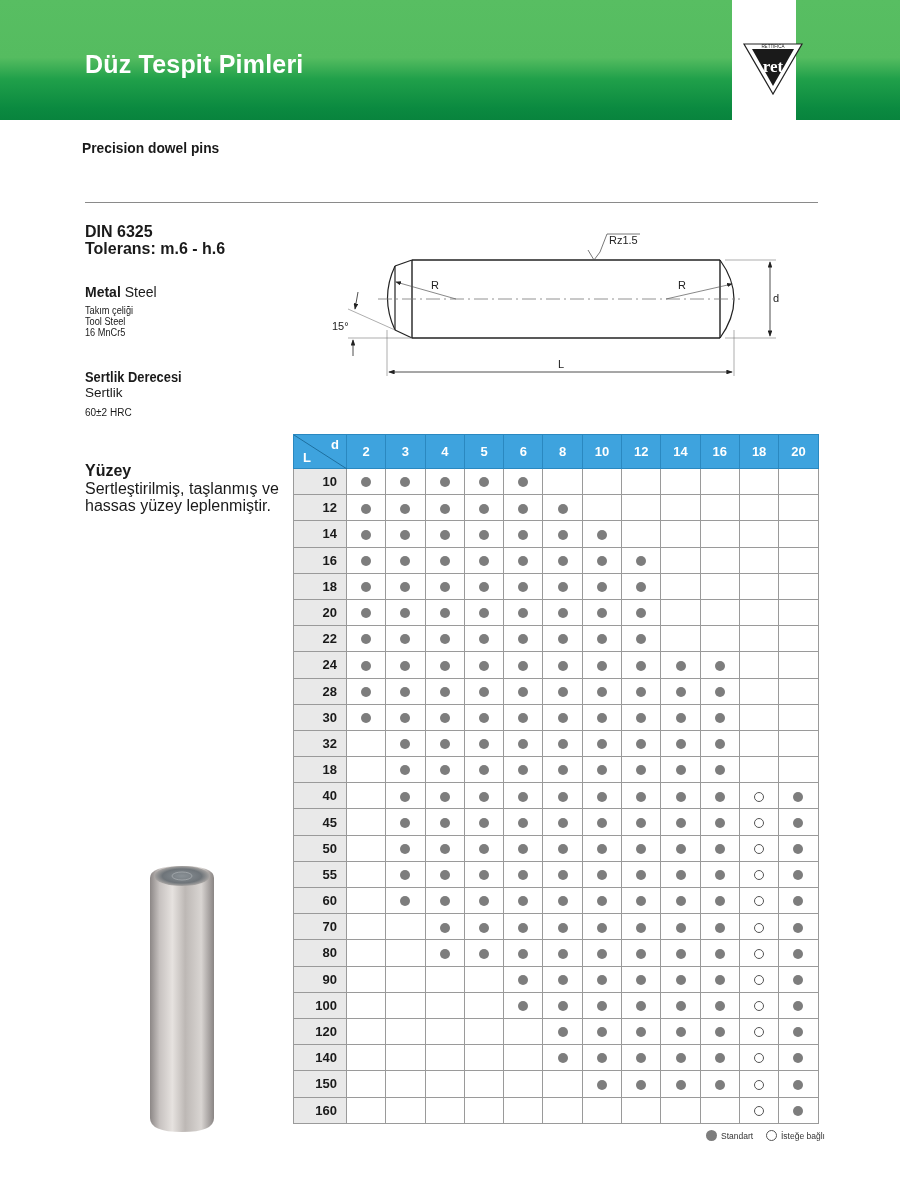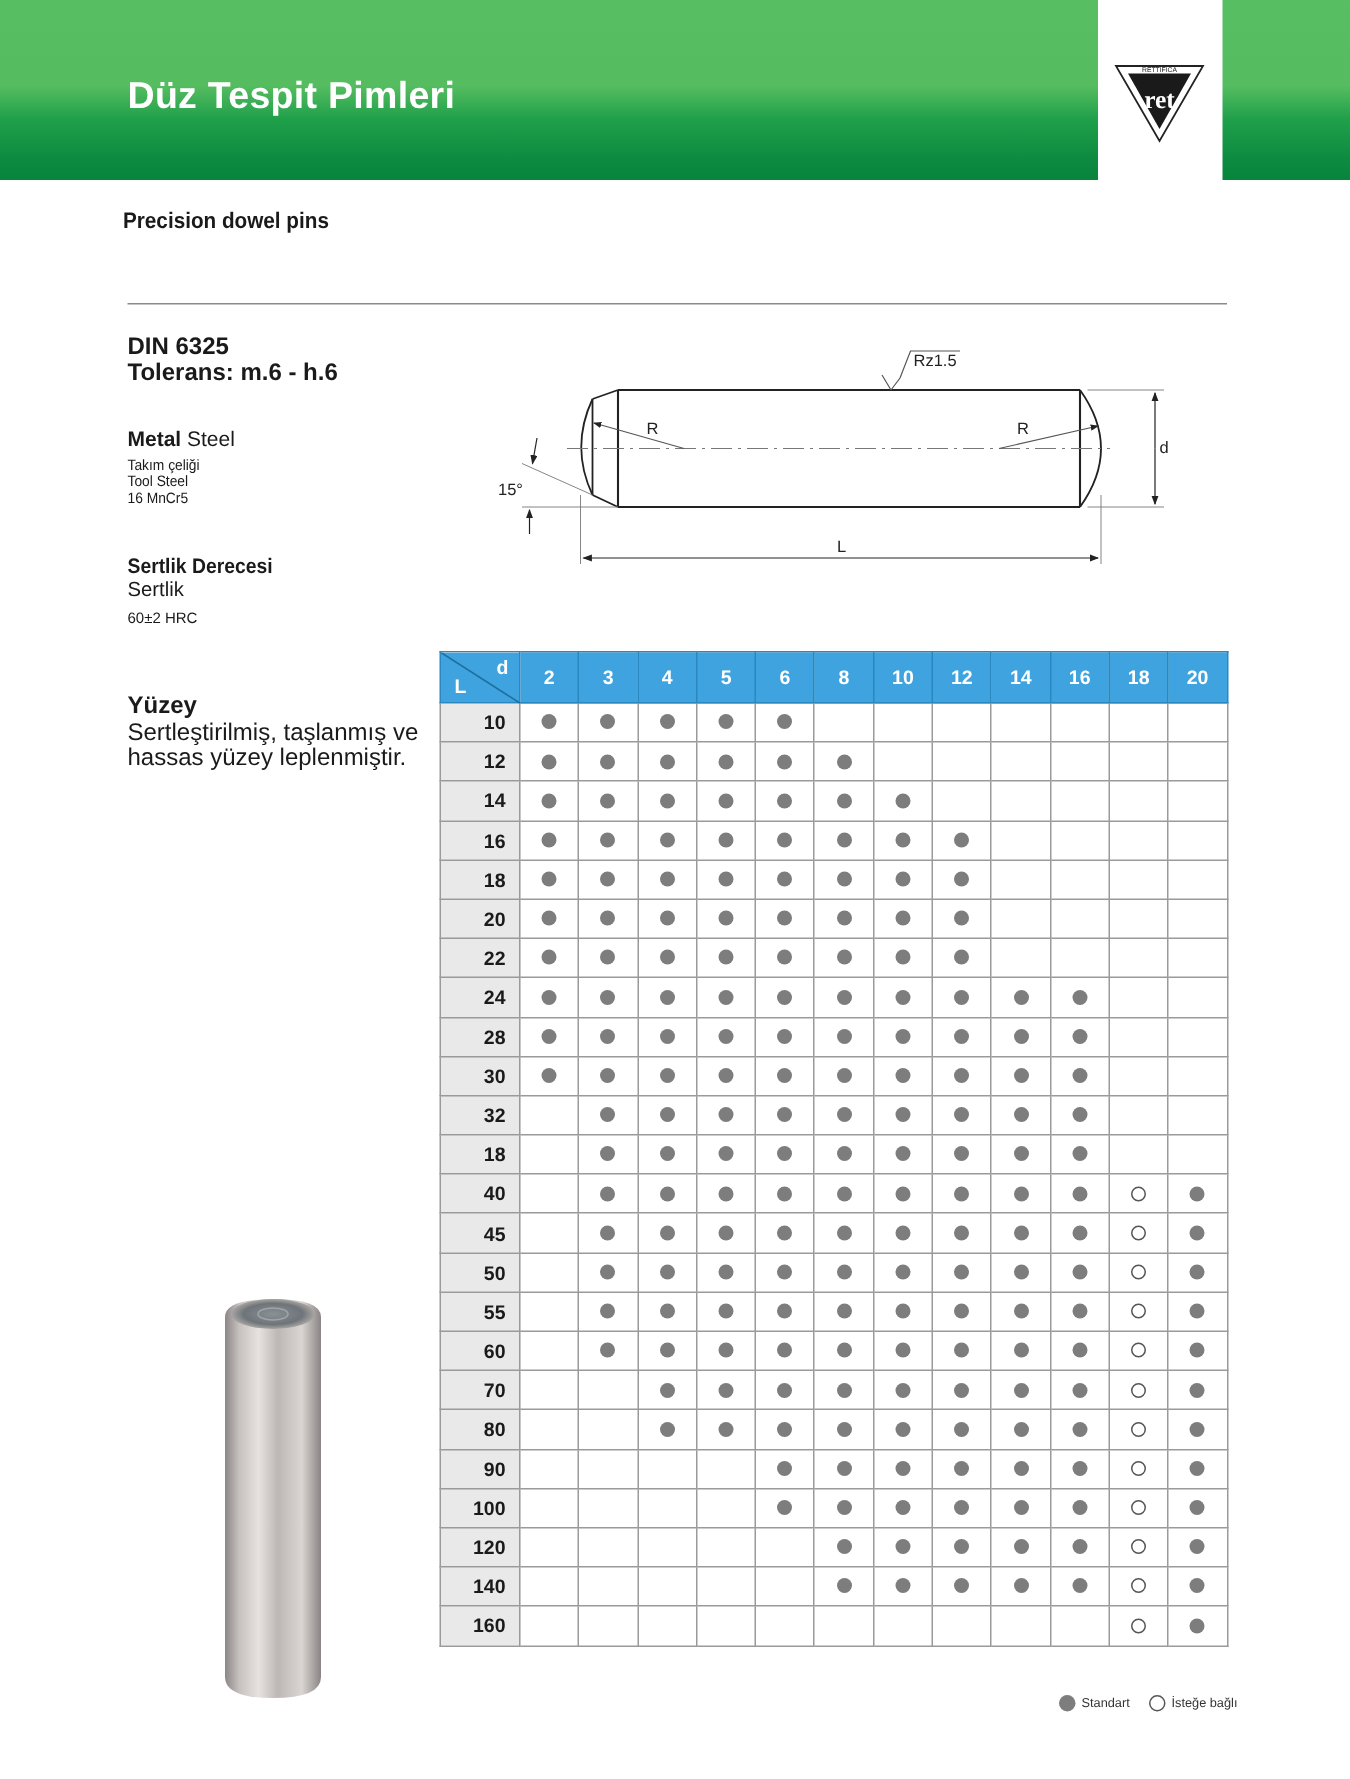--- a/index.html
+++ b/index.html
@@ -2,21 +2,21 @@
 <html><head>
 <meta charset="utf-8">
 <style>
   * { box-sizing: border-box; margin: 0; padding: 0; }
   html, body { width: 900px; height: 1186px; background: #ffffff; overflow: hidden; }
   body { position: relative; font-family: "Liberation Sans", sans-serif; color: #1a1a1a; }
 
   .banner { position: absolute; left: 0; top: 0; width: 900px; height: 120px;
     background: linear-gradient(to bottom, #58be62 0%, #55bc60 48%, #20a04a 66%, #0b8a40 90%, #08843d 100%); padding-left: 32px; }
   .banner-title { position: absolute; left: 85px; top: 50px; font-size: 25px; font-weight: bold; color: #ffffff; letter-spacing: 0.2px; }
-  .logo-box { position: absolute; left: 732px; top: 0; width: 83px; height: 120px; background: #ffffff; }
+  .logo-box { position: absolute; left: 732px; top: 0; width: 64px; height: 120px; background: #ffffff; }
   .logo-box svg { position: absolute; left: 10px; top: 40px; }
 
   .subtitle { position: absolute; left: 82px; top: 139px; font-size: 15px; font-weight: bold; color: #1a1a1a; transform: scaleX(0.92); transform-origin: left; }
   .rule { position: absolute; left: 85px; top: 202px; width: 733px; height: 1px; background: #8a8a8a; }
 
   .spec { position: absolute; left: 85px; font-size: 11px; color: #1a1a1a; line-height: 1.1; }
   .spec .b { font-weight: bold; }
   .std { top: 224px; font-size: 16px; font-weight: bold; line-height: 1.05; }
   .metal { top: 285px; }
   .metal .h { font-size: 14px; }
@@ -39,21 +39,21 @@
   table.grid th.col { width: 39.3px; }
   .corner .dl { position: absolute; right: 7px; top: 2px; font-size: 13px; }
   .corner .ll { position: absolute; left: 9px; bottom: 3px; font-size: 13px; }
   .corner svg { position: absolute; left: 0; top: 0; }
   table.grid td { height: 26.2px; }
   table.grid td.lab { background: #e9e9e9; font-size: 13px; font-weight: bold; color: #1a1a1a; text-align: right; padding-right: 9px; }
   .dot { display: inline-block; width: 10px; height: 10px; border-radius: 50%; vertical-align: middle; }
   .dot.std-dot { background: #7d7d7d; }
   .dot.opt-dot { background: #ffffff; border: 1px solid #555555; }
 
-  .legend { position: absolute; top: 1130px; font-size: 8.5px; color: #333333; display: flex; }
+  .legend { position: absolute; top: 1130px; font-size: 8.5px; color: #333333; display: flex; align-items: center; }
   .legend .dot { margin-right: 4px; }
   .legend.l1 { left: 706px; }
   .legend.l1 .dot { width: 11px; height: 11px; }
   .legend.l2 { left: 766px; }
   .legend.l2 .dot { width: 11px; height: 11px; }
 </style>
 </head>
 <body>
 
 <div class="banner">
@@ -531,20 +531,35 @@
         <td></td>
         <td><span class="dot std-dot"></span></td>
         <td><span class="dot std-dot"></span></td>
         <td><span class="dot std-dot"></span></td>
         <td><span class="dot std-dot"></span></td>
         <td><span class="dot std-dot"></span></td>
         <td><span class="dot opt-dot"></span></td>
         <td><span class="dot std-dot"></span></td>
       </tr>
       <tr>
+        <td class="lab">150</td>
+        <td></td>
+        <td></td>
+        <td></td>
+        <td></td>
+        <td></td>
+        <td></td>
+        <td><span class="dot std-dot"></span></td>
+        <td><span class="dot std-dot"></span></td>
+        <td><span class="dot std-dot"></span></td>
+        <td><span class="dot std-dot"></span></td>
+        <td><span class="dot opt-dot"></span></td>
+        <td><span class="dot std-dot"></span></td>
+      </tr>
+      <tr>
         <td class="lab">160</td>
         <td></td>
         <td></td>
         <td></td>
         <td></td>
         <td></td>
         <td></td>
         <td></td>
         <td></td>
         <td></td>

